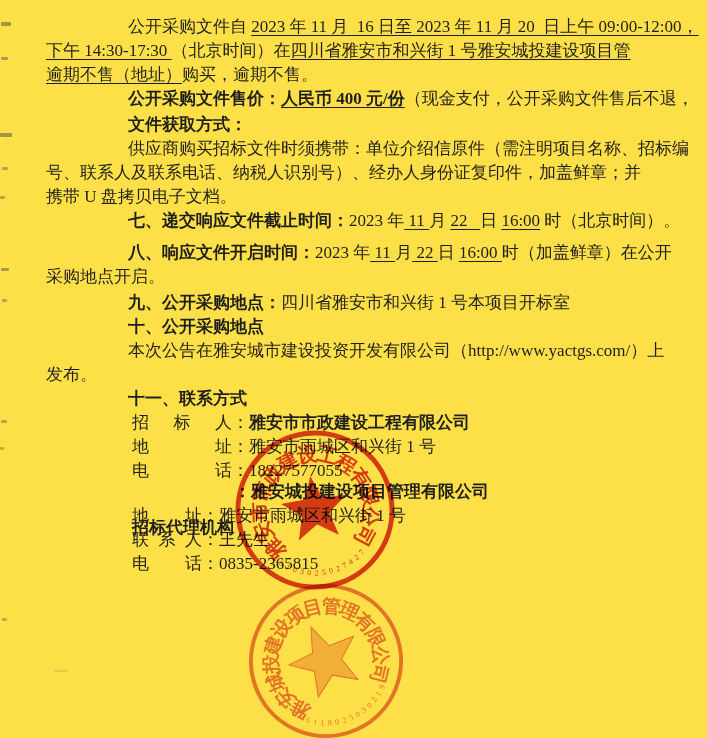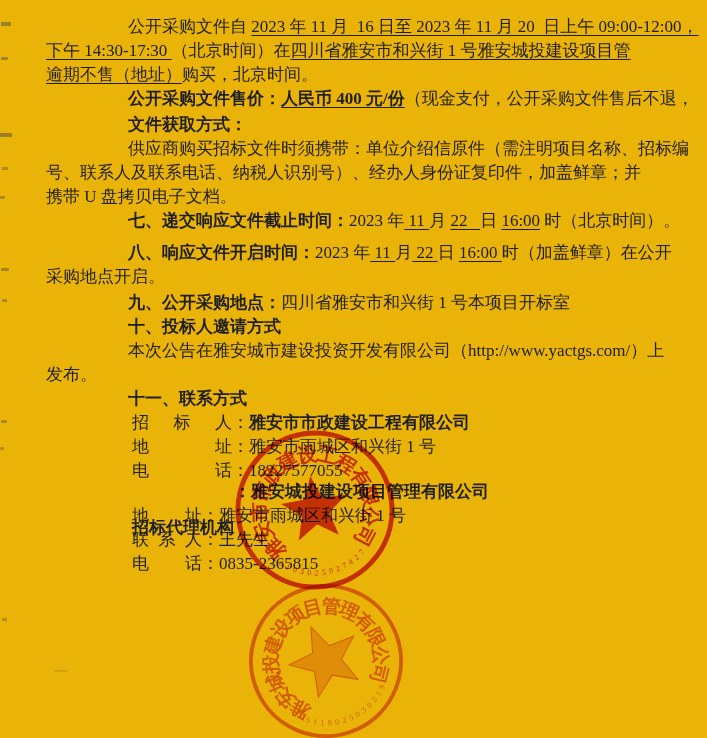--- a/index.html
+++ b/index.html
@@ -1,52 +1,52 @@
 <!DOCTYPE html>
 <html><head>
 <meta charset="utf-8">
 <style>
   html,body{margin:0;padding:0;}
   body{
     width:707px;height:738px;background:#ffffff;overflow:hidden;position:relative;
     font-family:"Liberation Serif","DejaVu Serif",serif;
     color:#1f1f1f;font-size:17px;
   }
-  #page{position:absolute;inset:0;background:#eab308;}
+  #page{position:absolute;inset:0;background:#fde047;}
   #doc{position:absolute;left:0;top:0;width:707px;padding:15px 42px 0 46px;box-sizing:border-box;}
   .line{height:24px;line-height:24px;white-space:pre;}
   .line.ind{padding-left:82px;}
   .b{font-weight:bold;margin-top:36px;}
   .u{text-decoration:underline;text-underline-offset:3px;text-decoration-thickness:1px;}
   .crow{height:24px;line-height:24px;margin-left:86px;white-space:pre;}
   .lbl{display:inline-block;text-align:justify;text-align-last:justify;text-justify:inter-character;vertical-align:top;}
   .lbl.wide{width:100px;}
   .lbl.narrow{width:70px;}
   .stamp{position:absolute;mix-blend-mode:multiply;pointer-events:none;}
   .artifact{position:absolute;background:#4a4a4a;border-radius:1px;}
 </style>
 </head>
 <body>
 
 <div id="page">
   <div id="doc">
     <div id="lines">
         <div class="line ind"><span>公开采购文件自 </span><span class="u">2023 年 11 月  16 日至 2023 年 11 月 20  日上午 09:00-12:00，</span></div>
         <div class="line"><span class="u">下午 14:30-17:30 </span><span>（北京时间）在</span><span class="u">四川省雅安市和兴街 1 号雅安城投建设项目管</span></div>
-        <div class="line"><span class="u">逾期不售（地址）</span><span>购买，北京时间。</span></div>
+        <div class="line"><span class="u">逾期不售（地址）</span><span>购买，逾期不售。</span></div>
         <div class="line ind"><span class="b">公开采购文件售价：</span><span class="b u">人民币 400 元/份</span><span>（现金支付，公开采购文件售后不退，</span></div>
         <div class="line ind" style="margin-top: 2px;"><span class="b">文件获取方式：</span></div>
         <div class="line ind"><span>供应商购买招标文件时须携带：单位介绍信原件（需注明项目名称、招标编</span></div>
         <div class="line"><span>号、联系人及联系电话、纳税人识别号）、经办人身份证复印件，加盖鲜章；并</span></div>
         <div class="line"><span>携带 U 盘拷贝电子文档。</span></div>
         <div class="line ind"><span class="b">七、递交响应文件截止时间：</span><span>2023 年</span><span class="u"> 11 </span><span>月 </span><span class="u">22   </span><span>日 </span><span class="u">16:00</span><span> 时（北京时间）。</span></div>
         <div class="line ind" style="margin-top: 8px;"><span class="b">八、响应文件开启时间：</span><span>2023 年</span><span class="u"> 11 </span><span>月</span><span class="u"> 22 </span><span>日 </span><span class="u">16:00 </span><span>时（加盖鲜章）在公开</span></div>
         <div class="line"><span>采购地点开启。</span></div>
         <div class="line ind" style="margin-top: 2px;"><span class="b">九、公开采购地点：</span><span>四川省雅安市和兴街 1 号本项目开标室</span></div>
-        <div class="line ind"><span class="b">十、投标人邀请方式</span></div>
+        <div class="line ind"><span class="b">十、公开采购地点</span></div>
         <div class="line ind"><span>本次公告在雅安城市建设投资开发有限公司（http://www.yactgs.com/）上</span></div>
         <div class="line"><span>发布。</span></div>
         <div class="line ind"><span class="b">十一、联系方式</span></div>
       </div>
     <div id="contacts">
         <div class="crow"><span class="lbl wide">招 标 人</span><span>：</span><span class="b">雅安市市政建设工程有限公司</span></div>
         <div class="crow"><span class="lbl wide">地 址</span><span>：</span><span>雅安市雨城区和兴街 1 号</span></div>
         <div class="crow"><span class="lbl wide">电 话</span><span>：</span><span>18227577055</span></div>
         <div class="crow" style="margin-top: -3px;"><span class="lbl b">招标代理机构</span><span class="b">：</span><span class="b">雅安城投建设项目管理有限公司</span></div>
         <div class="crow"><span class="lbl narrow">地 址</span><span>：</span><span>雅安市雨城区和兴街 1 号</span></div>

